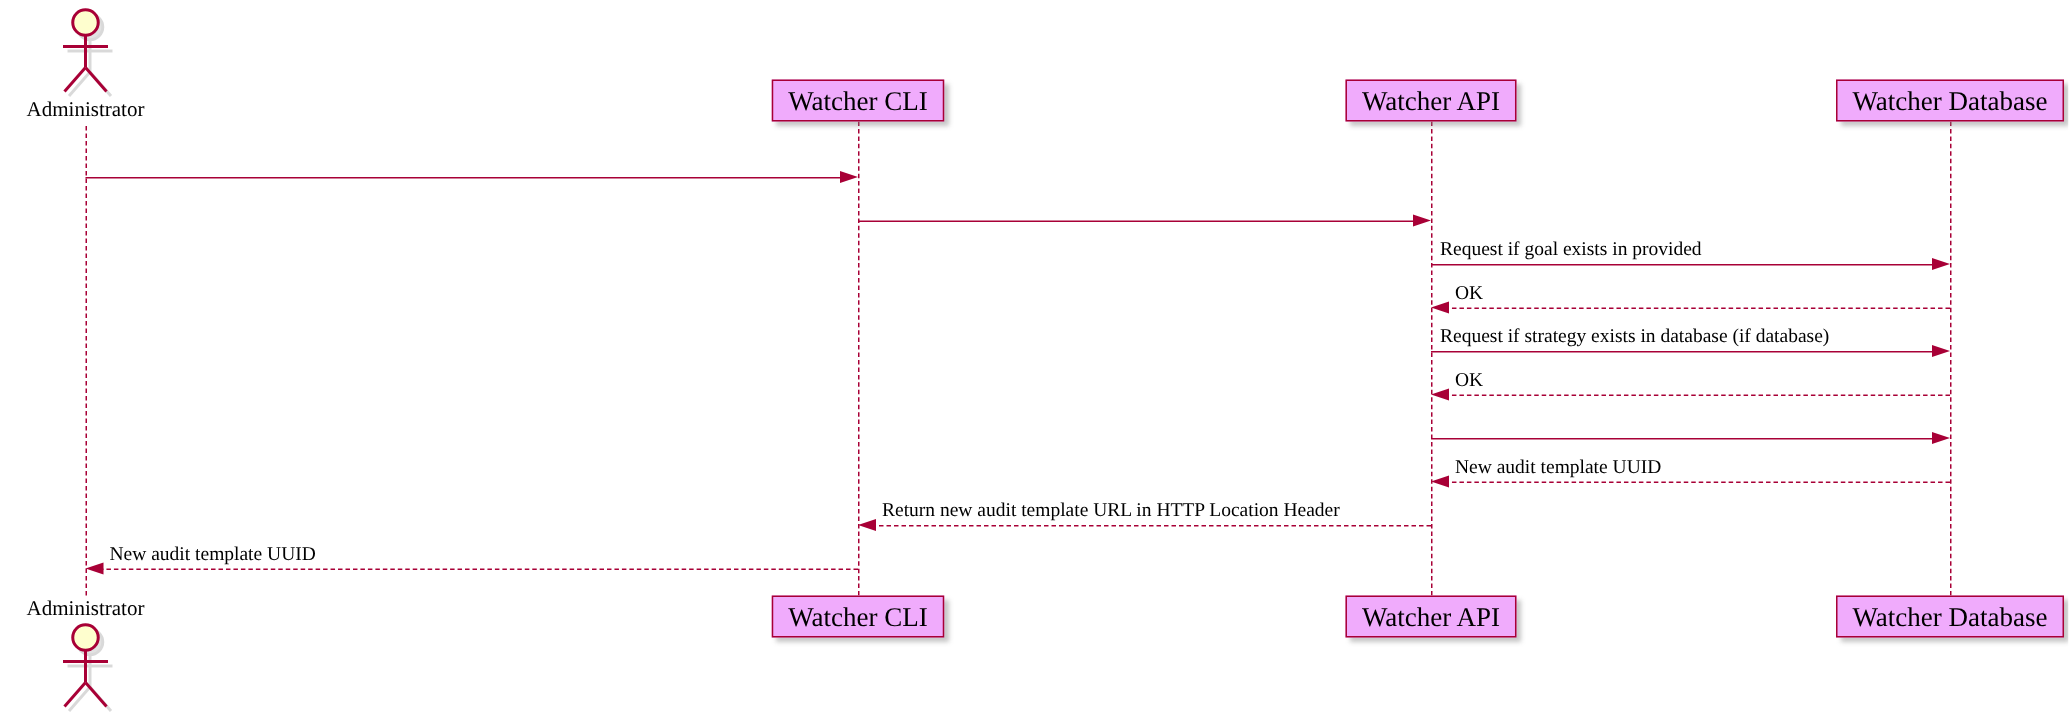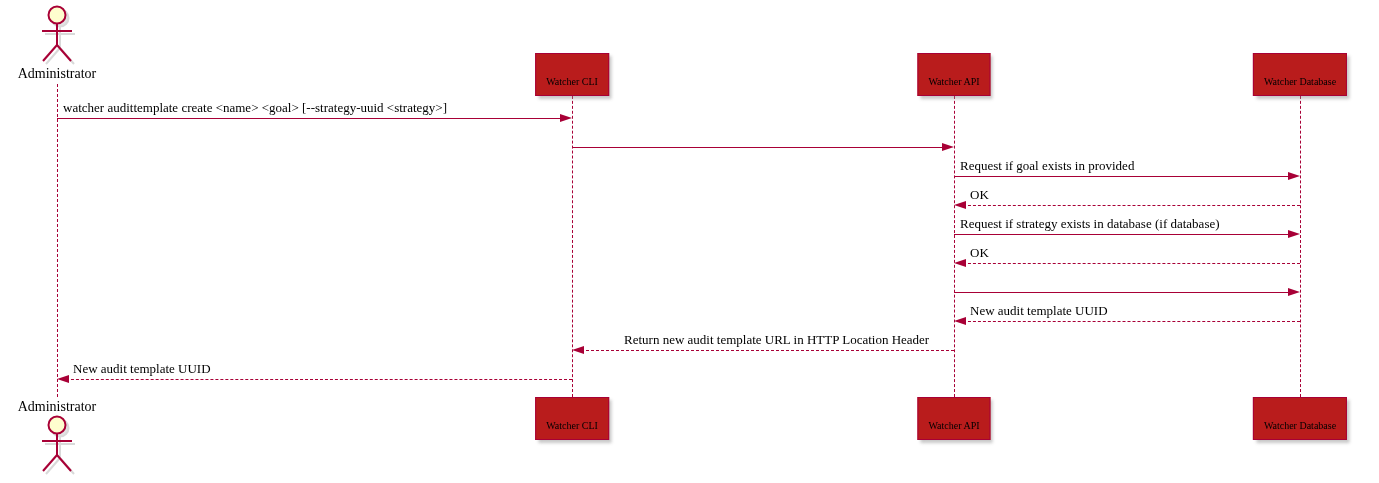--- a/index.html
+++ b/index.html
@@ -8,24 +8,24 @@
     width: 1379px;
     height: 483px;
     background: #ffffff;
     font-family: Liberation Serif, serif;
     color: #000;
     overflow: hidden;
   }
   .participant-box {
     position: absolute;
     transform: translateX(-50%);
-    background: #b91c1c;
+    background: #f0abfc;
     border: 1.8px solid #A80036;
-    padding: 20px 10px 5px 10px;
-    font-size: 10px;
+    padding: 5px 10px 5px 10px;
+    font-size: 18px;
     line-height: 16px;
     white-space: nowrap;
     box-shadow: 3px 3px 3px rgba(130,130,130,0.45);
     z-index: 3;
   }
   .lifeline {
     position: absolute;
     width: 0;
     border-left: 1px dashed #A80036;
     z-index: 1;
@@ -111,21 +111,20 @@
     <div class="participant-box" style="left: 572px; top: 397px;">Watcher CLI</div>
     <div class="lifeline" style="left: 572px; top: 81px; height: 316px;"></div>
     <div class="participant-box" style="left: 954px; top: 53px;">Watcher API</div>
     <div class="participant-box" style="left: 954px; top: 397px;">Watcher API</div>
     <div class="lifeline" style="left: 954px; top: 81px; height: 316px;"></div>
     <div class="participant-box" style="left: 1300px; top: 53px;">Watcher Database</div>
     <div class="participant-box" style="left: 1300px; top: 397px;">Watcher Database</div>
     <div class="lifeline" style="left: 1300px; top: 81px; height: 316px;"></div>
     <div class="msg-line solid" style="left: 57px; top: 118px; width: 511px;"></div>
     <div class="arrowhead right" style="top: 114.4px; left: 560px;"></div>
-    <div class="msg-label" style="left: 63px; top: 100px;">watcher audittemplate create &lt;name&gt; &lt;goal&gt; [--strategy-uuid &lt;strategy&gt;]</div>
     <div class="msg-line solid" style="left: 572px; top: 147px; width: 378px;"></div>
     <div class="arrowhead right" style="top: 143.4px; left: 942px;"></div>
     <div class="msg-line solid" style="left: 954px; top: 176px; width: 342px;"></div>
     <div class="arrowhead right" style="top: 172.4px; left: 1288px;"></div>
     <div class="msg-label" style="left: 960px; top: 158px;">Request if goal exists in provided</div>
     <div class="msg-line dashed" style="left: 958px; top: 205px; width: 342px;"></div>
     <div class="arrowhead left" style="top: 201.4px; left: 954px;"></div>
     <div class="msg-label" style="left: 970px; top: 187px;">OK</div>
     <div class="msg-line solid" style="left: 954px; top: 234px; width: 342px;"></div>
     <div class="arrowhead right" style="top: 230.4px; left: 1288px;"></div>
@@ -133,17 +132,17 @@
     <div class="msg-line dashed" style="left: 958px; top: 263px; width: 342px;"></div>
     <div class="arrowhead left" style="top: 259.4px; left: 954px;"></div>
     <div class="msg-label" style="left: 970px; top: 245px;">OK</div>
     <div class="msg-line solid" style="left: 954px; top: 292px; width: 342px;"></div>
     <div class="arrowhead right" style="top: 288.4px; left: 1288px;"></div>
     <div class="msg-line dashed" style="left: 958px; top: 321px; width: 342px;"></div>
     <div class="arrowhead left" style="top: 317.4px; left: 954px;"></div>
     <div class="msg-label" style="left: 970px; top: 303px;">New audit template UUID</div>
     <div class="msg-line dashed" style="left: 576px; top: 350px; width: 378px;"></div>
     <div class="arrowhead left" style="top: 346.4px; left: 572px;"></div>
-    <div class="msg-label" style="left: 588px; top: 332px; margin-left: 36px;">Return new audit template URL in HTTP Location Header</div>
+    <div class="msg-label" style="left: 588px; top: 332px;">Return new audit template URL in HTTP Location Header</div>
     <div class="msg-line dashed" style="left: 61px; top: 379px; width: 511px;"></div>
     <div class="arrowhead left" style="top: 375.4px; left: 57px;"></div>
     <div class="msg-label" style="left: 73px; top: 361px;">New audit template UUID</div>
   </div>
 
 </body></html>

